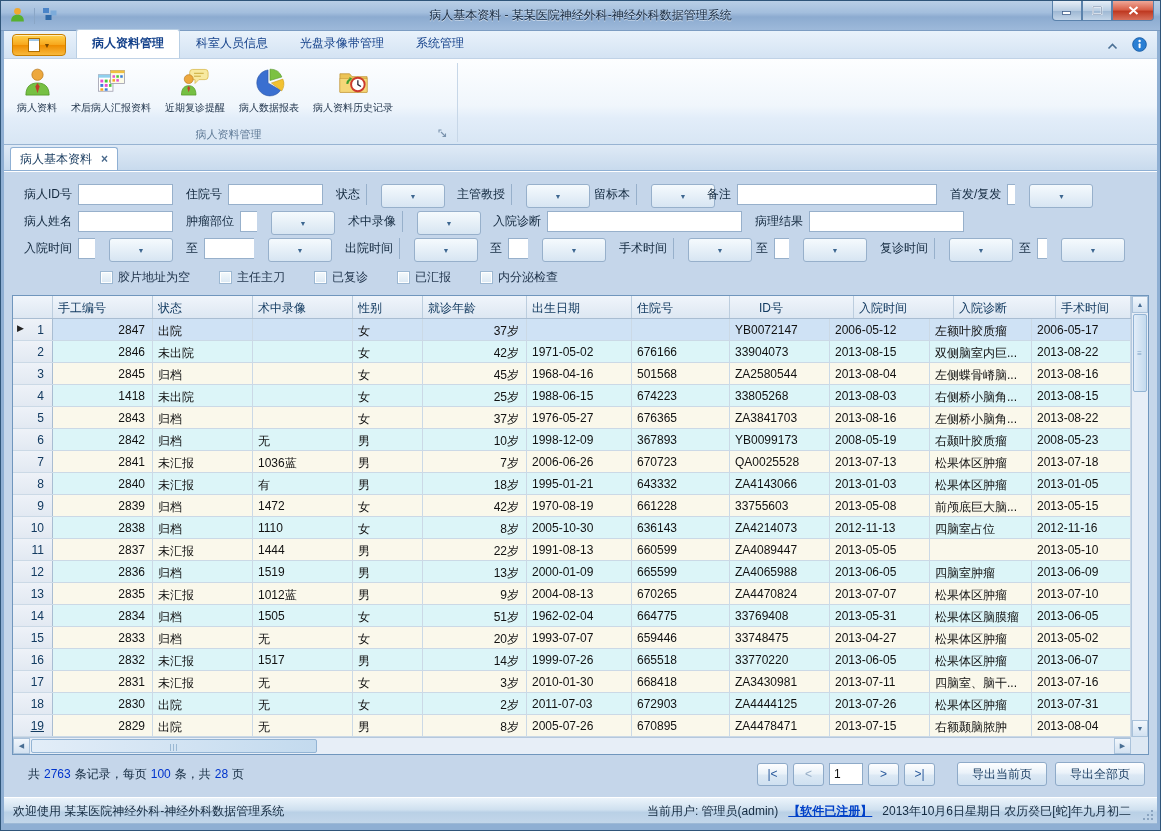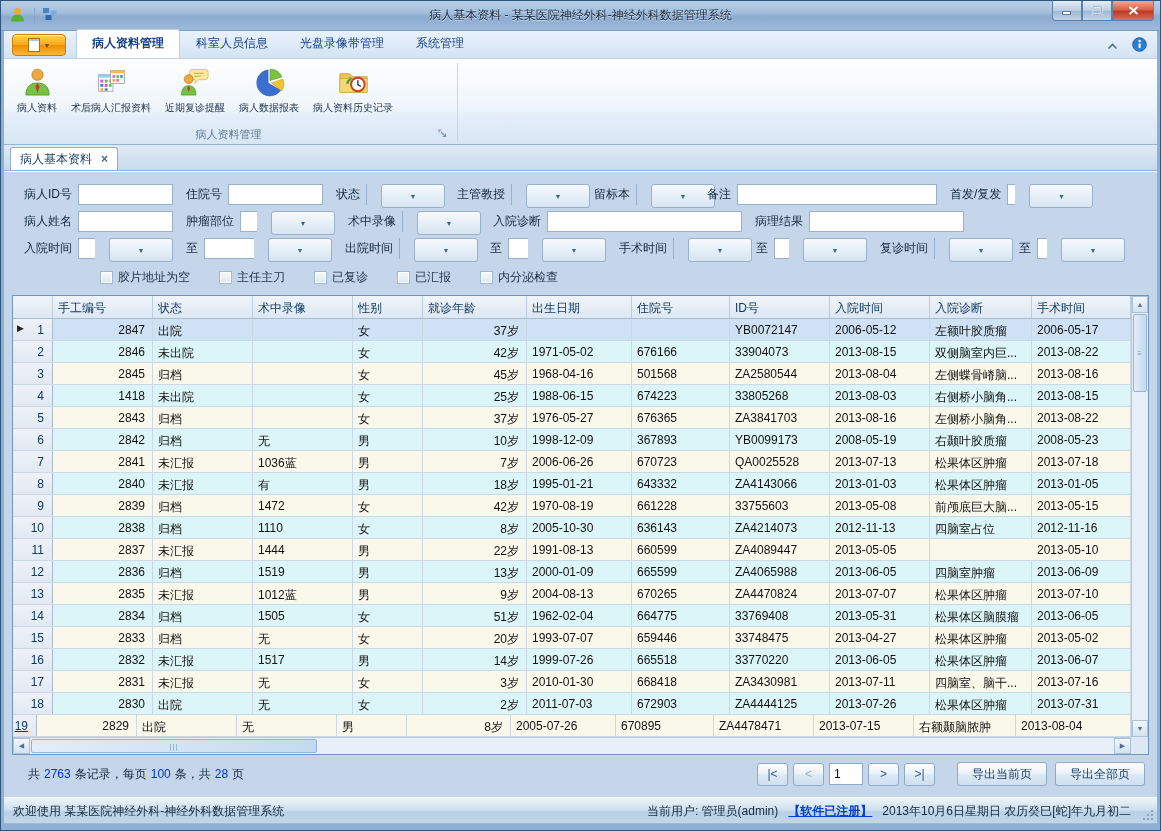--- a/index.html
+++ b/index.html
@@ -530,21 +530,21 @@
         <div class="grid-main">
           <div class="ghead">
               <div class="hcell" style="width: 40px;"></div>
               <div class="hcell" style="width: 100px;">手工编号</div>
               <div class="hcell" style="width: 100px;">状态</div>
               <div class="hcell" style="width: 100px;">术中录像</div>
               <div class="hcell" style="width: 70px;">性别</div>
               <div class="hcell" style="width: 104px;">就诊年龄</div>
               <div class="hcell" style="width: 105px;">出生日期</div>
               <div class="hcell" style="width: 98px;">住院号</div>
-              <div class="hcell" style="width: 100px;">ID号</div>
+              <div class="hcell" style="width: 100px; margin-left: 24px;">ID号</div>
               <div class="hcell" style="width: 100px;">入院时间</div>
               <div class="hcell" style="width: 102px;">入院诊断</div>
               <div class="hcell" style="flex: 1 1 0%;">手术时间</div>
             </div>
           <div class="gbody">
               <div class="grow selected">
                 <div class="sel-cell" style="width: 40px;"><span class="marker">▶</span>1</div>
                 <div class="gcell r" style="width: 100px;">2847</div>
                 <div class="gcell" style="width: 100px;">出院</div>
                 <div class="gcell" style="width: 100px;"></div>
@@ -789,21 +789,21 @@
                 <div class="gcell" style="width: 70px;">女</div>
                 <div class="gcell r" style="width: 104px;">2岁</div>
                 <div class="gcell" style="width: 105px;">2011-07-03</div>
                 <div class="gcell" style="width: 98px;">672903</div>
                 <div class="gcell" style="width: 100px;">ZA4444125</div>
                 <div class="gcell" style="width: 100px;">2013-07-26</div>
                 <div class="gcell" style="width: 102px;">松果体区肿瘤</div>
                 <div class="gcell" style="flex: 1 1 0%;">2013-07-31</div>
               </div>
               <div class="grow odd">
-                <div class="sel-cell" style="width: 24px; text-decoration: underline;">19</div>
+                <div class="sel-cell" style="width: 40px; text-decoration: underline;">19</div>
                 <div class="gcell r" style="width: 100px;">2829</div>
                 <div class="gcell" style="width: 100px;">出院</div>
                 <div class="gcell" style="width: 100px;">无</div>
                 <div class="gcell" style="width: 70px;">男</div>
                 <div class="gcell r" style="width: 104px;">8岁</div>
                 <div class="gcell" style="width: 105px;">2005-07-26</div>
                 <div class="gcell" style="width: 98px;">670895</div>
                 <div class="gcell" style="width: 100px;">ZA4478471</div>
                 <div class="gcell" style="width: 100px;">2013-07-15</div>
                 <div class="gcell" style="width: 102px;">右额颞脑脓肿</div>

